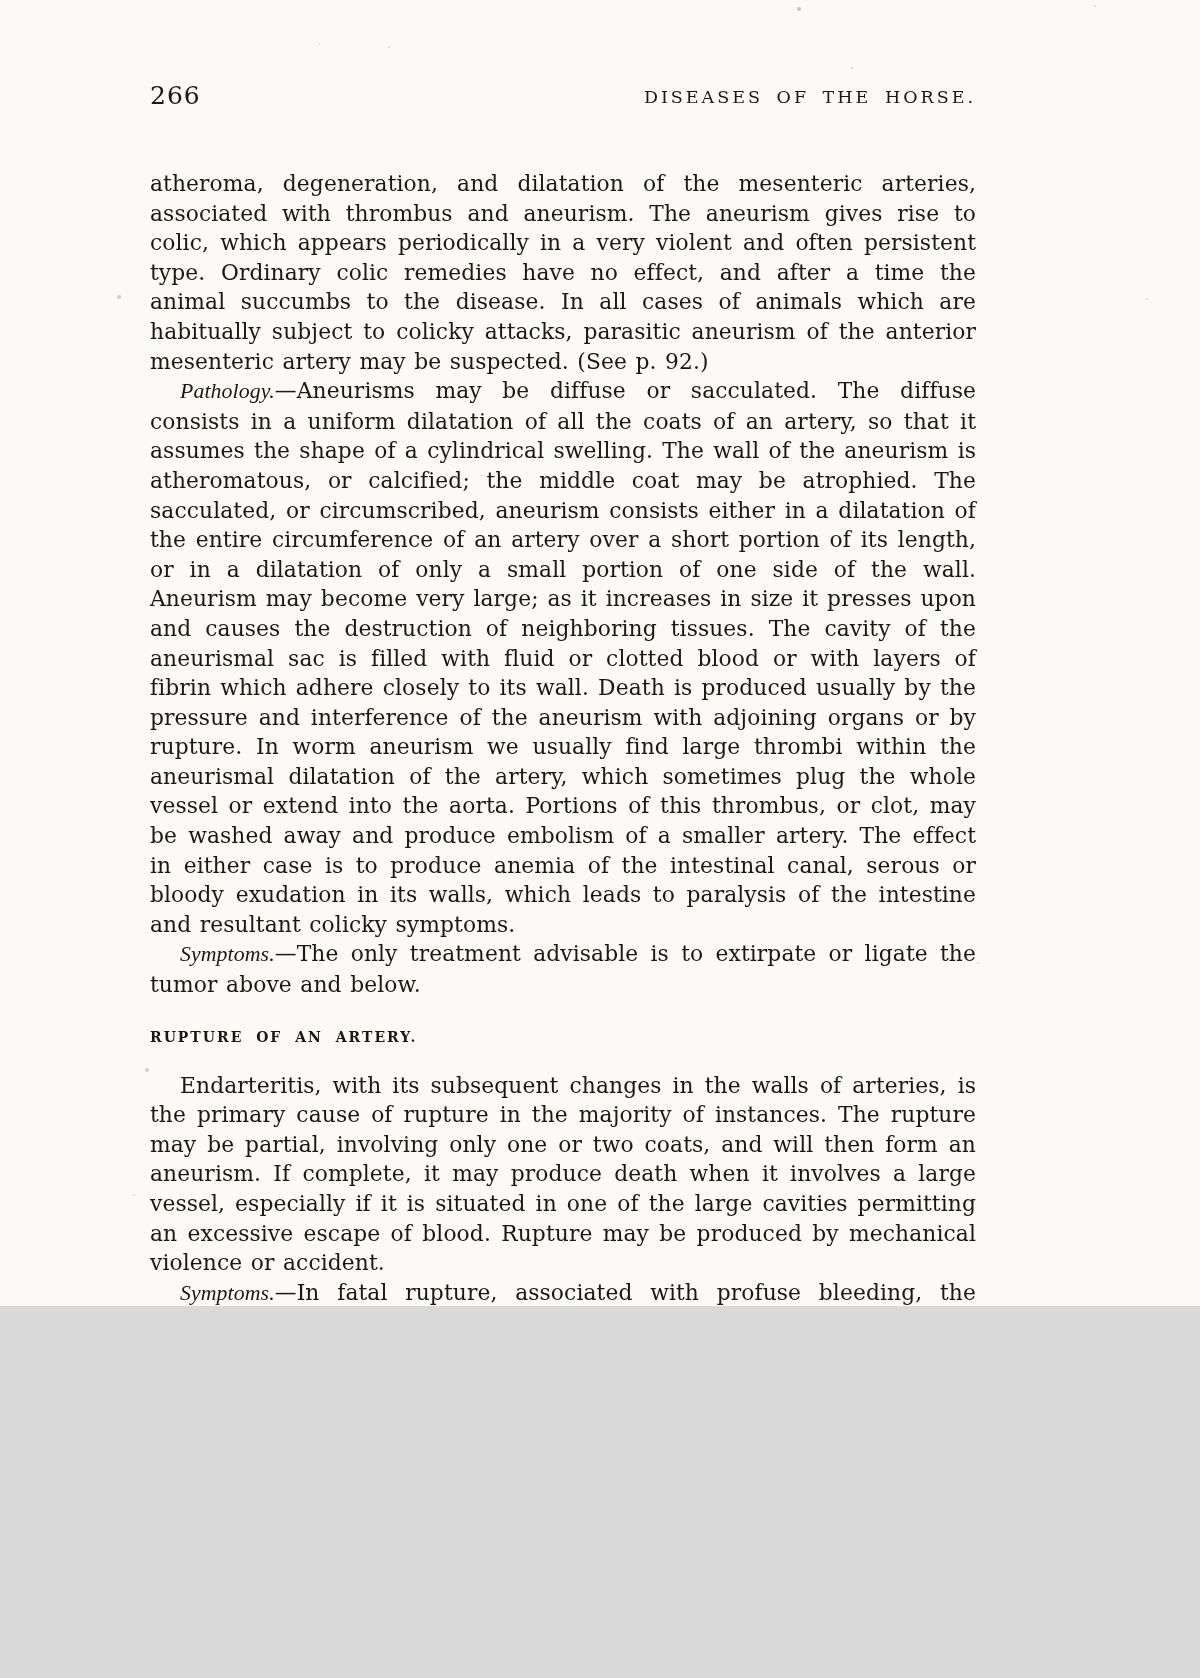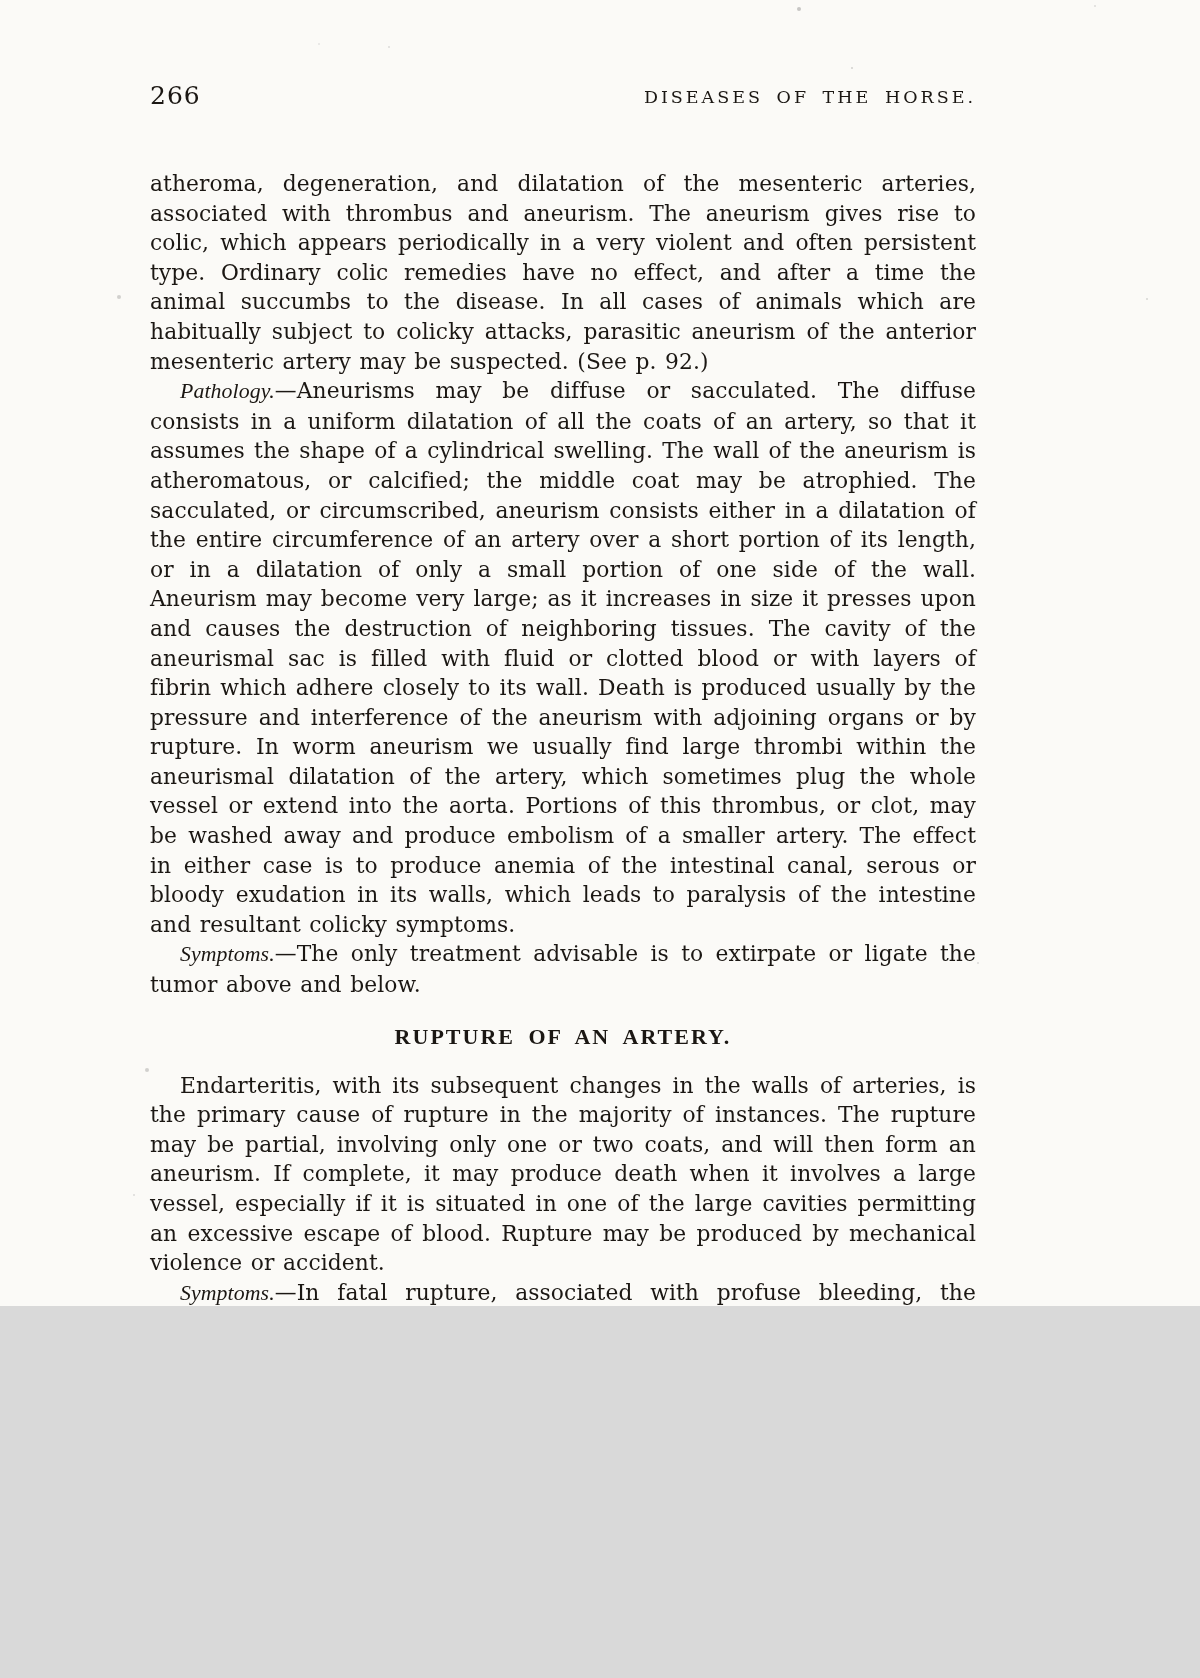--- a/index.html
+++ b/index.html
@@ -51,28 +51,27 @@
     letter-spacing: 0.1px;
     word-spacing: 1.5px;
     margin-top: 36px;
   }
   p.para { margin: 0; text-indent: 30px; }
   p.para.no-indent { text-indent: 0; }
   .lead { font-style: italic; font-family: Liberation Serif, serif; }
 
   h2.section-heading {
     margin: 27px 0 24px 0;
-    font-size: 22px;
+    font-size: 14px;
     line-height: 20px;
     font-weight: bold;
     letter-spacing: 2px;
     word-spacing: 6px;
-    text-align: center;
+    text-align: left;
     text-indent: 0;
-    font-family: Liberation Serif, serif;
   }
 
   
   .speckles {
     position: absolute;
     top: 0; left: 0;
     width: 2px; height: 2px;
     border-radius: 50%;
     background: transparent;
     pointer-events: none;

